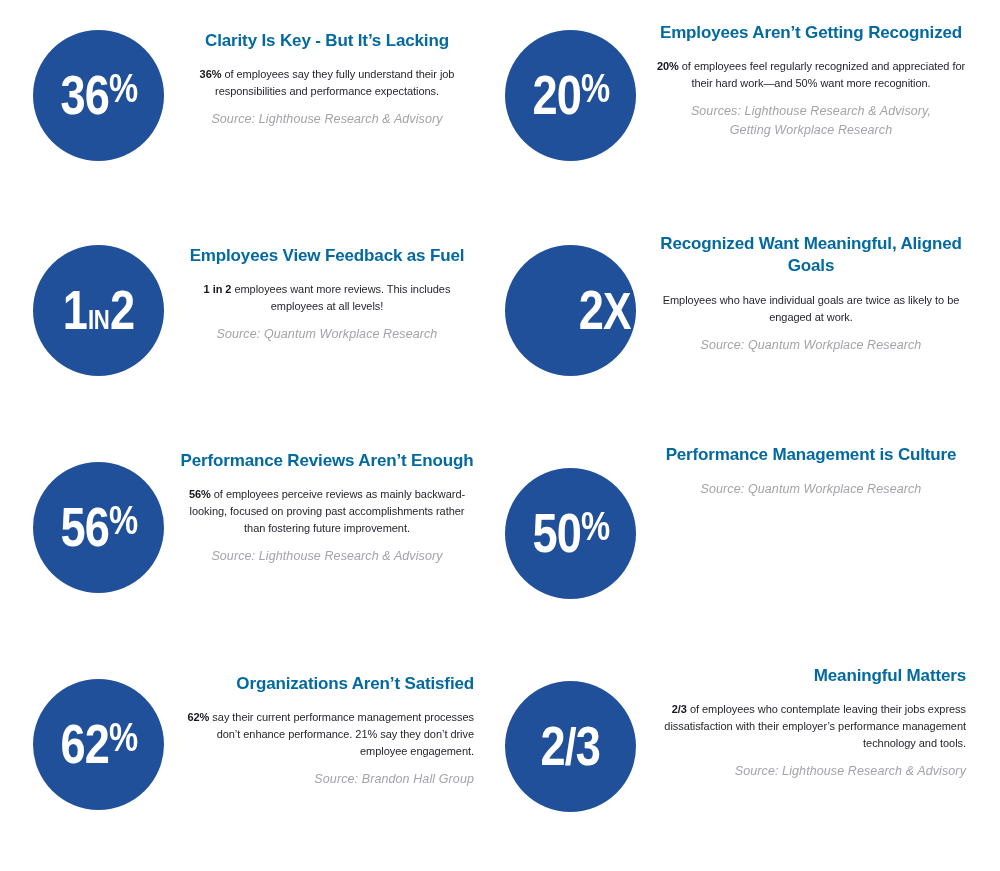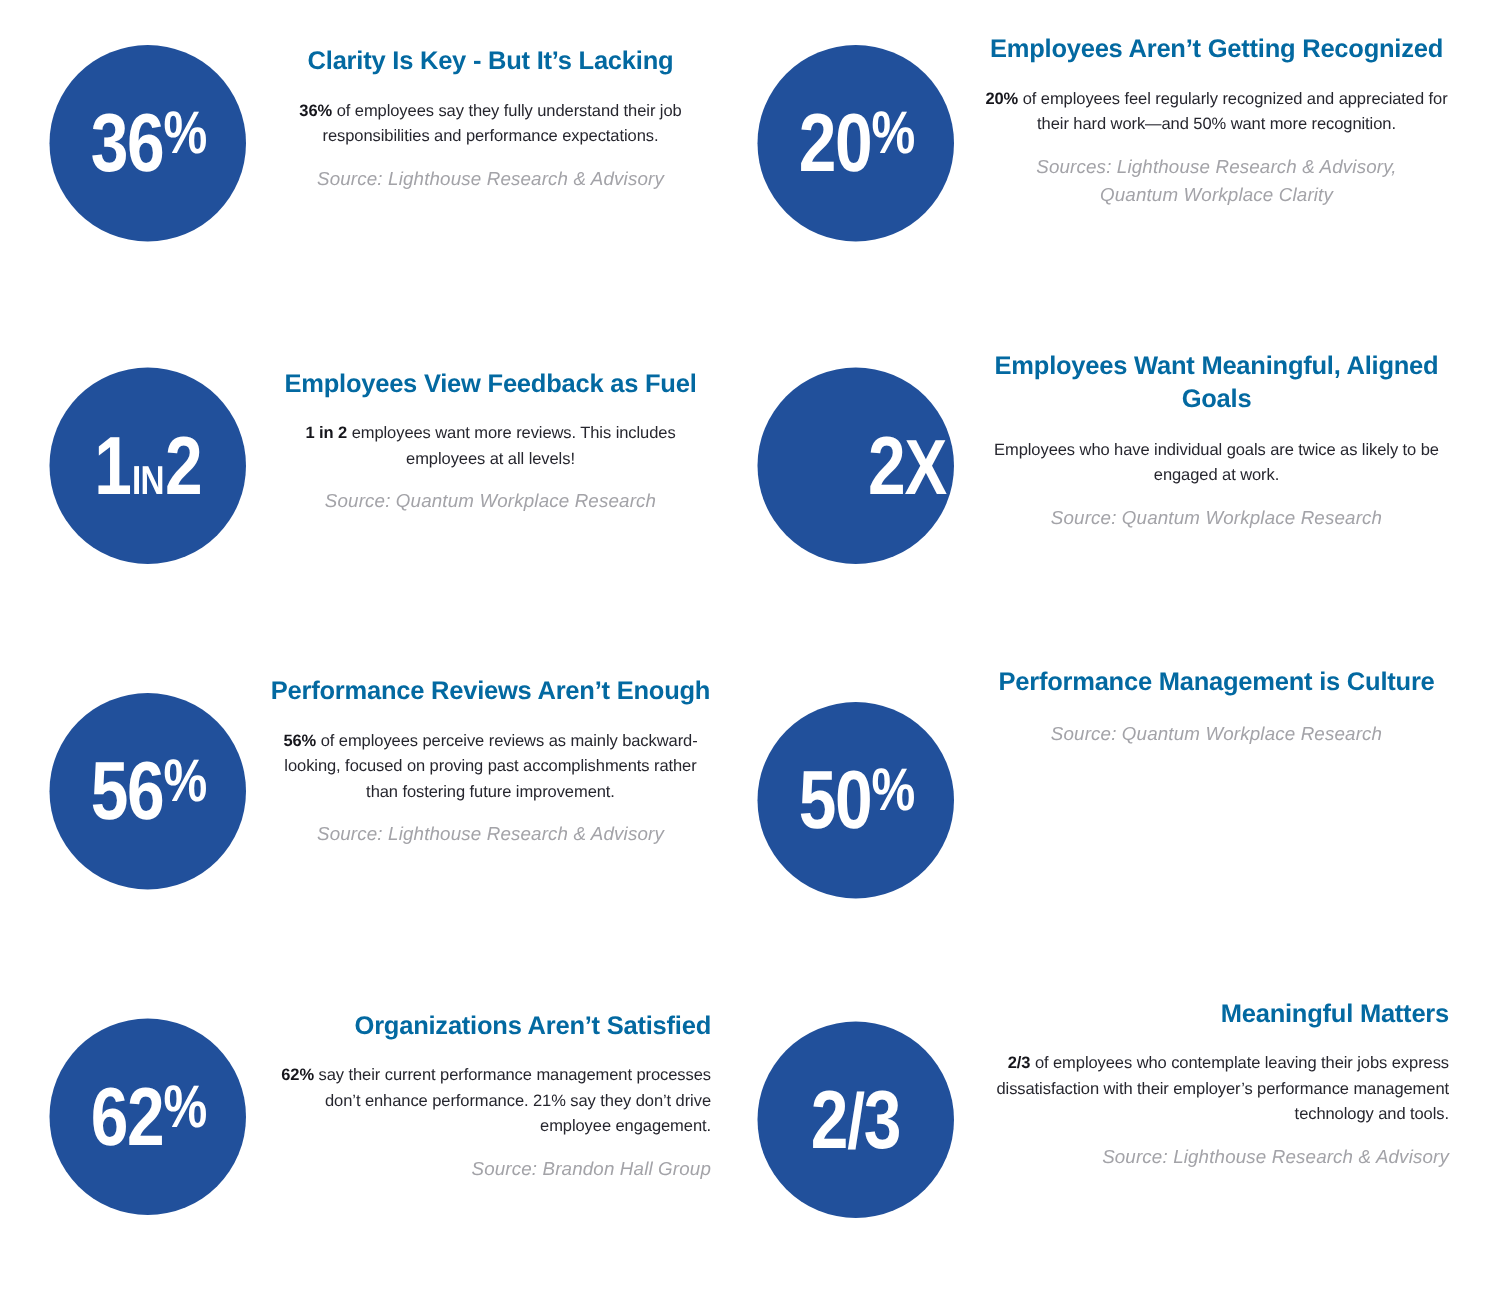--- a/index.html
+++ b/index.html
@@ -180,21 +180,21 @@
 
     <div class="card col-right row1">
       <div class="badge">
         <span class="badge-text"><span>20</span><span class="pct">%</span></span>
       </div>
       <div class="content">
         <h2 class="card-title">Employees Aren’t Getting Recognized</h2>
         <p class="card-body"><span class="lead">20%</span><span> of employees feel regularly recognized and appreciated for their hard work—and 50% want more recognition.</span></p>
         <p class="card-source">
             <span class="src-line">Sources: Lighthouse Research &amp; Advisory,</span>
-            <span class="src-line">Quantum Workplace Clarity</span>
+            <span class="src-line">Getting Workplace Research</span>
           </p>
       </div>
     </div>
 
     <div class="card col-left row2">
       <div class="badge">
         <span class="badge-text"><span>1</span><span class="inword">IN</span><span>2</span></span>
       </div>
       <div class="content">
         <h2 class="card-title">Employees View Feedback as Fuel</h2>
@@ -203,21 +203,21 @@
             <span class="src-line">Source: Quantum Workplace Research</span>
           </p>
       </div>
     </div>
 
     <div class="card col-right row2">
       <div class="badge">
         <span class="badge-text"><span>2</span><span class="xmark">X</span></span>
       </div>
       <div class="content">
-        <h2 class="card-title">Employees Want Meaningful, Aligned Goals</h2>
+        <h2 class="card-title">Recognized Want Meaningful, Aligned Goals</h2>
         <p class="card-body"><span class="lead"></span><span>Employees who have individual goals are twice as likely to be engaged at work.</span></p>
         <p class="card-source">
             <span class="src-line">Source: Quantum Workplace Research</span>
           </p>
       </div>
     </div>
 
     <div class="card col-left row3">
       <div class="badge">
         <span class="badge-text"><span>56</span><span class="pct">%</span></span>

